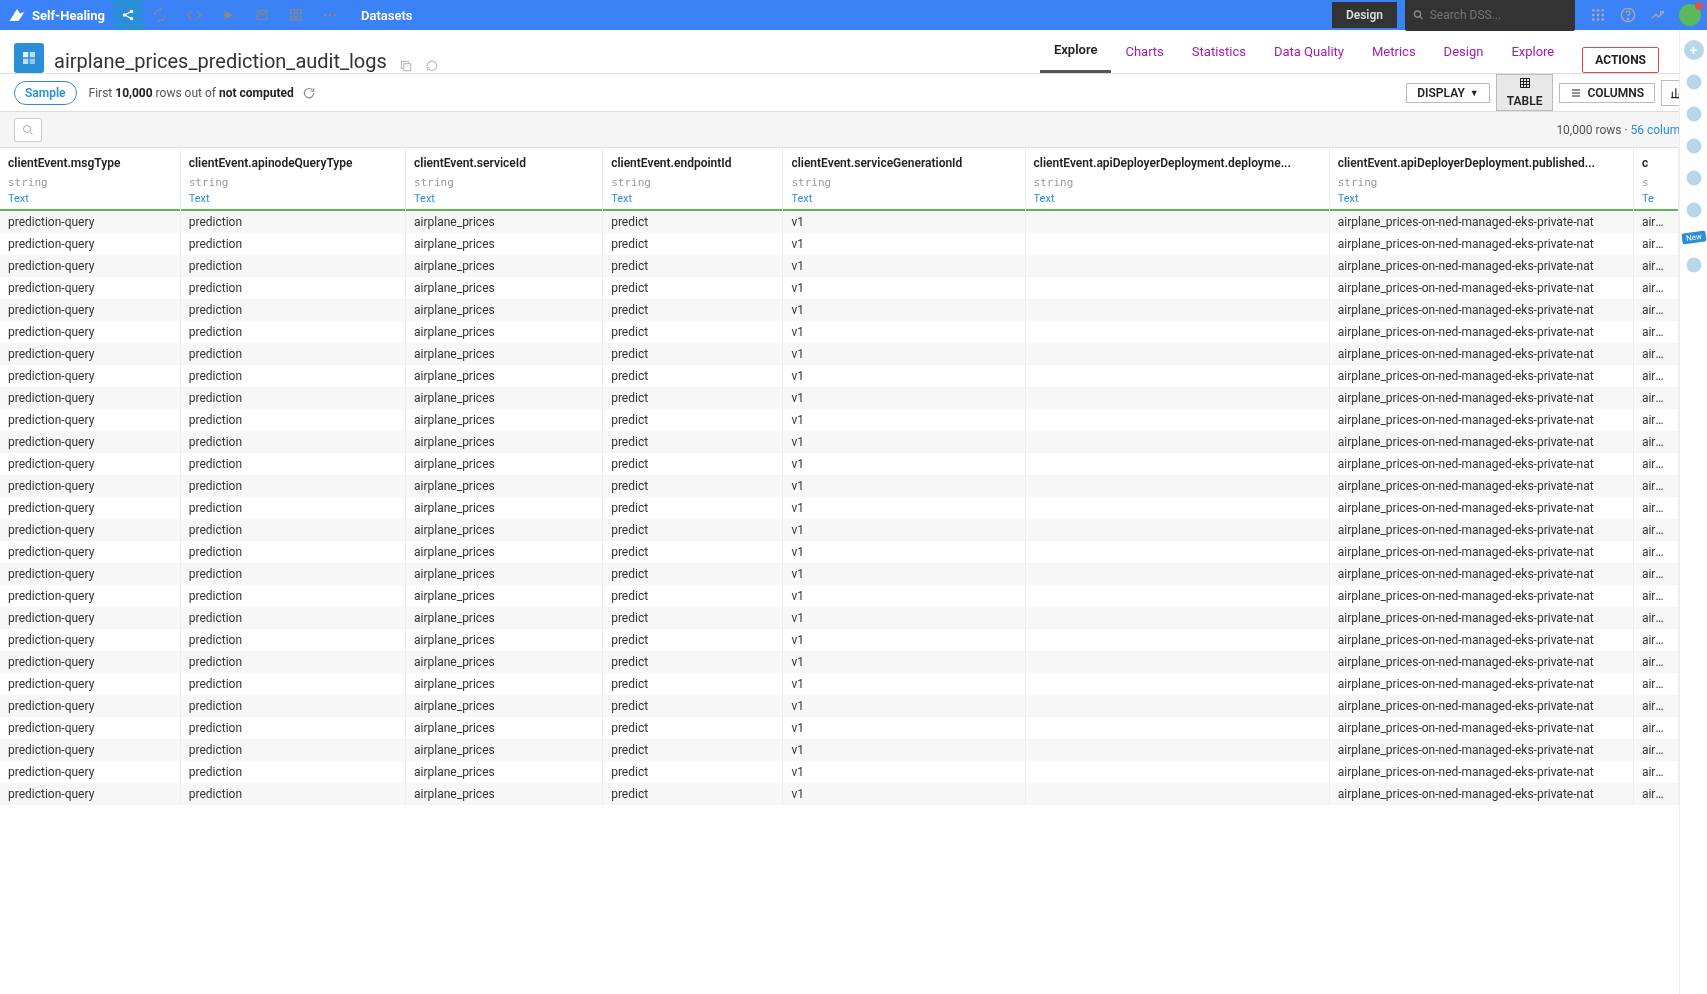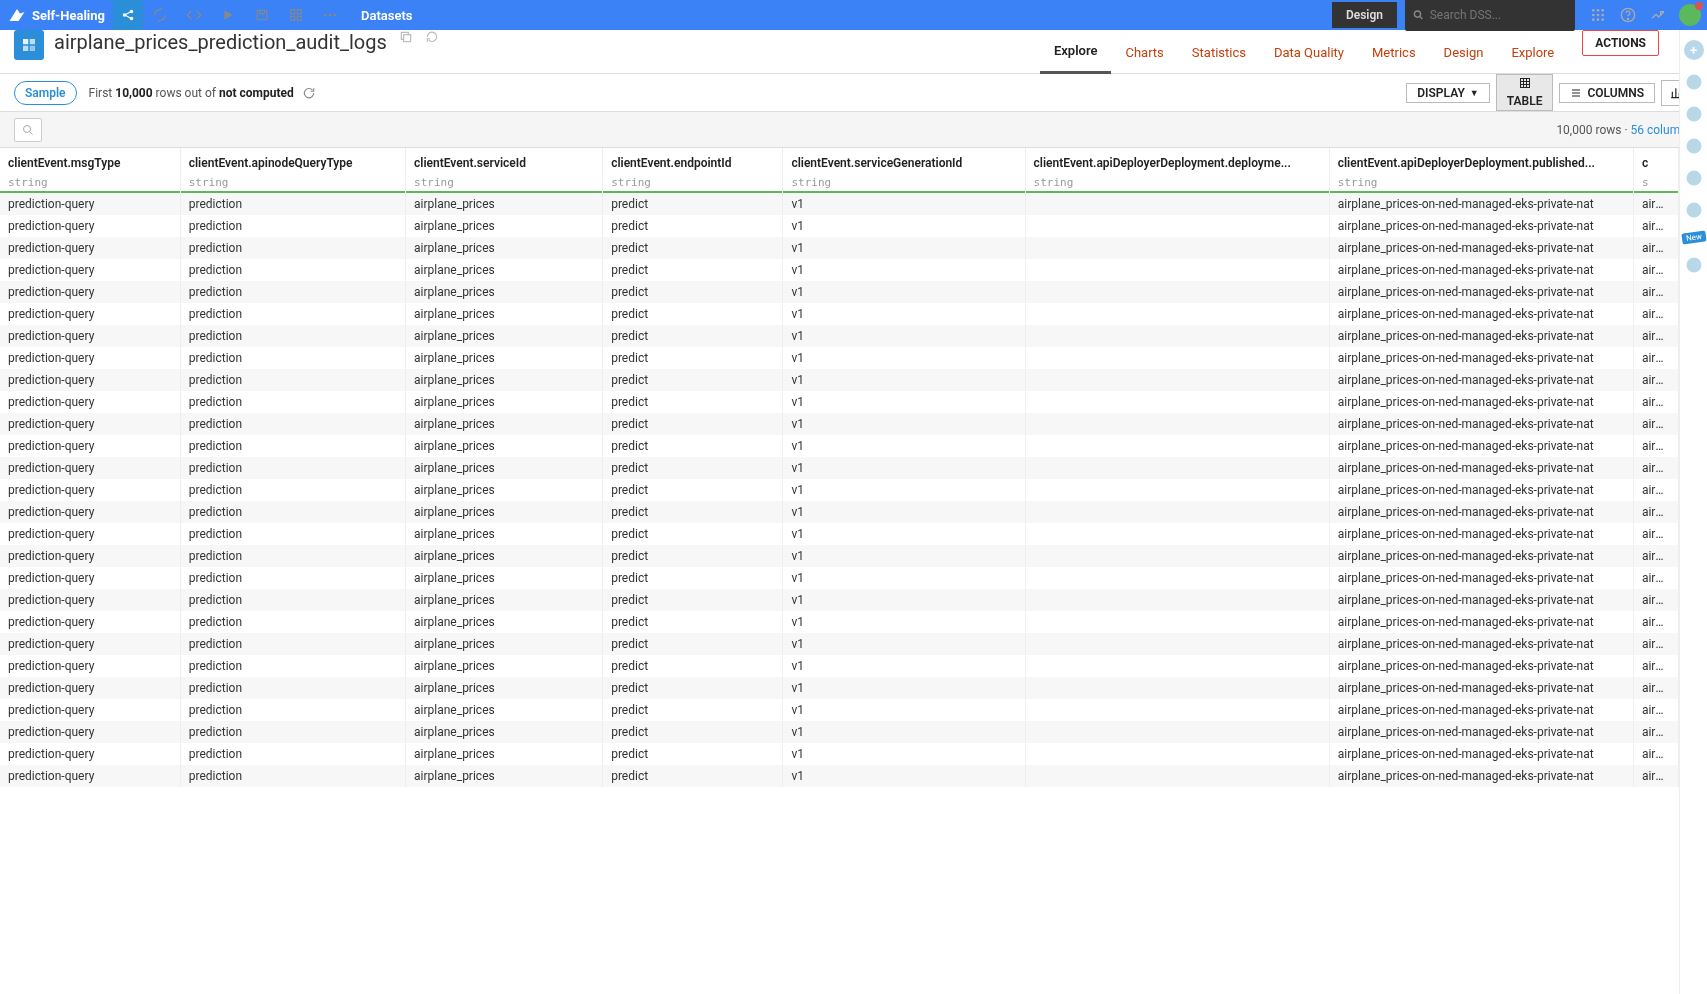--- a/index.html
+++ b/index.html
@@ -9,26 +9,26 @@
 .topbar .share { background:#2a8fd8; height:30px; width:30px; display:flex; align-items:center; justify-content:center; }
 .topbar .ticon { width:34px; height:30px; display:flex; align-items:center; justify-content:center; color:#888; cursor:pointer; }
 .topbar .label { padding:0 14px; font-weight:600; color:#fff; font-size:13px; }
 .topbar .spacer { flex:1; }
 .topbar .design { background:#333; padding:6px 14px; height:26px; display:flex; align-items:center; font-weight:600; color:#ddd; font-size:12px; }
 .topbar .search { background:#333; height:32px; margin:0 8px; width:170px; display:flex; align-items:center; padding:0 8px; border-radius:2px; gap:6px; }
 .topbar .search input { background:transparent; border:none; color:#ccc; outline:none; width:100%; font-size:12px; }
 .topbar .ricon { width:30px; height:30px; display:flex; align-items:center; justify-content:center; color:#aaa; cursor:pointer; }
 .topbar .avatar { width:22px; height:22px; border-radius:50%; background:#5cb85c; position:relative; margin:0 6px; }
 .topbar .avatar::after { content:''; position:absolute; top:-2px; right:-2px; width:8px; height:8px; background:#d9534f; border-radius:50%; }
-.subbar { height:44px; border-bottom:1px solid #ddd; display:flex; align-items:flex-start; padding:0 14px; }
+.subbar { height:44px; border-bottom:1px solid #ddd; display:flex; align-items:flex-end; padding:0 14px; }
 .subbar .dsicon { width:30px; height:30px; background:#2a8fd8; border-radius:3px; margin-right:10px; display:flex; align-items:center; justify-content:center; }
 .subbar .title { font-size:20px; color:#333; font-weight:400; }
 .subbar .titleicon { margin-left:12px; color:#bbb; cursor:pointer; }
 .subbar .spacer { flex:1; }
-.subbar .tab { padding:0 14px; height:44px; display:flex; align-items:center; color:#c2410c; font-size:13px; cursor:pointer; }
+.subbar .tab { padding:0 14px; height:44px; display:flex; align-items:center; color:#a21caf; font-size:13px; cursor:pointer; }
 .subbar .tab.active { color:#222; font-weight:600; border-bottom:3px solid #555; }
 .subbar .actions { border:1px solid #ef4444; padding:5px 12px; font-weight:700; font-size:12px; margin-left:14px; border-radius:2px; cursor:pointer; }
 .subbar .backarrow { margin-left:18px; color:#666; cursor:pointer; }
 .toolbar { height:38px; border-bottom:1px solid #ddd; display:flex; align-items:center; padding:0 14px; background:#fff; }
 .toolbar .sample { border:1px solid #2a8fd8; color:#2a8fd8; padding:4px 10px; border-radius:12px; font-size:12px; font-weight:600; cursor:pointer; }
 .toolbar .sampleinfo { margin-left:12px; font-size:12px; color:#555; }
 .toolbar .sampleinfo b { color:#222; }
 .toolbar .refresh { margin-left:8px; color:#888; cursor:pointer; }
 .toolbar .spacer { flex:1; }
 .toolbar .btn { border:1px solid #bbb; background:#fff; padding:2px 10px; font-size:12px; font-weight:600; display:flex; align-items:center; gap:5px; cursor:pointer; margin-left:6px; }
@@ -255,20 +255,30 @@
         <tr>
           <td class="typecell">string</td>
           <td class="typecell">string</td>
           <td class="typecell">string</td>
           <td class="typecell">string</td>
           <td class="typecell">string</td>
           <td class="typecell">string</td>
           <td class="typecell">string</td>
           <td class="typecell">s</td>
         </tr>
+        <tr>
+          <td class="meaningcell"><a>Text</a></td>
+          <td class="meaningcell"><a>Text</a></td>
+          <td class="meaningcell"><a>Text</a></td>
+          <td class="meaningcell"><a>Text</a></td>
+          <td class="meaningcell"><a>Text</a></td>
+          <td class="meaningcell"><a>Text</a></td>
+          <td class="meaningcell"><a>Text</a></td>
+          <td class="meaningcell"><a>Te</a></td>
+        </tr>
       </thead>
     <tbody id="gridbody">
         <tr class="greenbar">
           <td></td>
           <td></td>
           <td></td>
           <td></td>
           <td></td>
           <td></td>
           <td></td>

